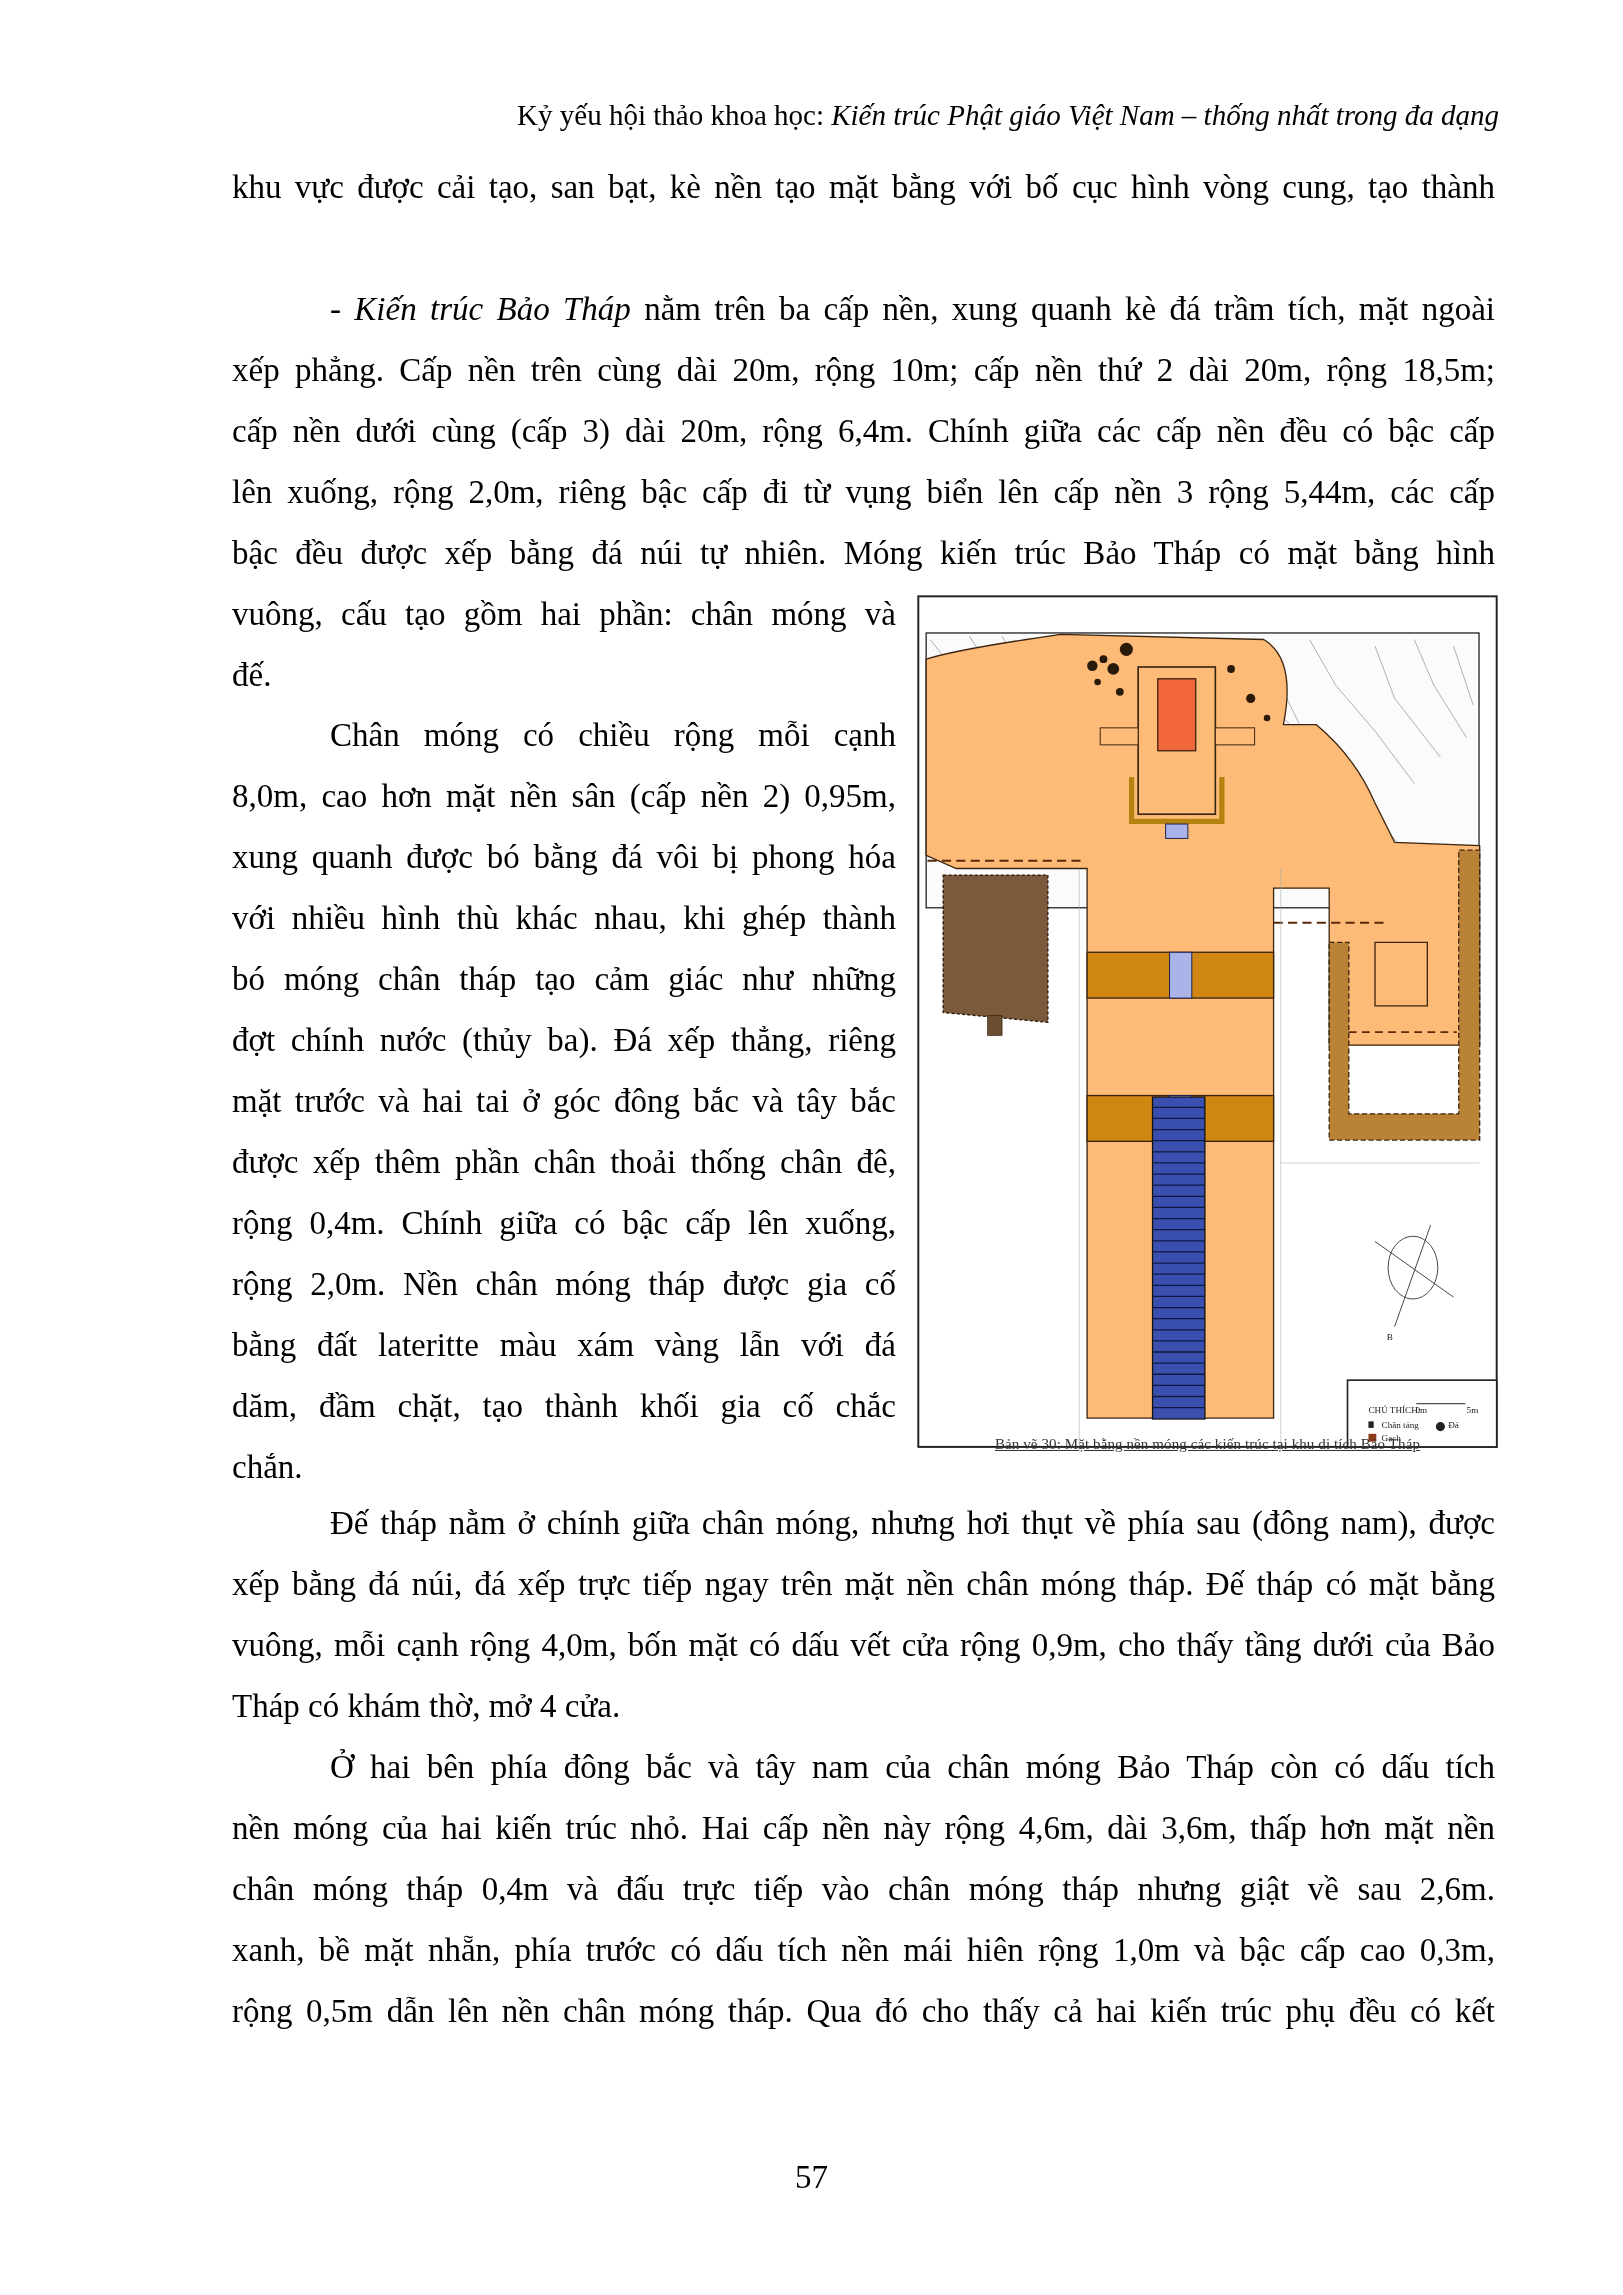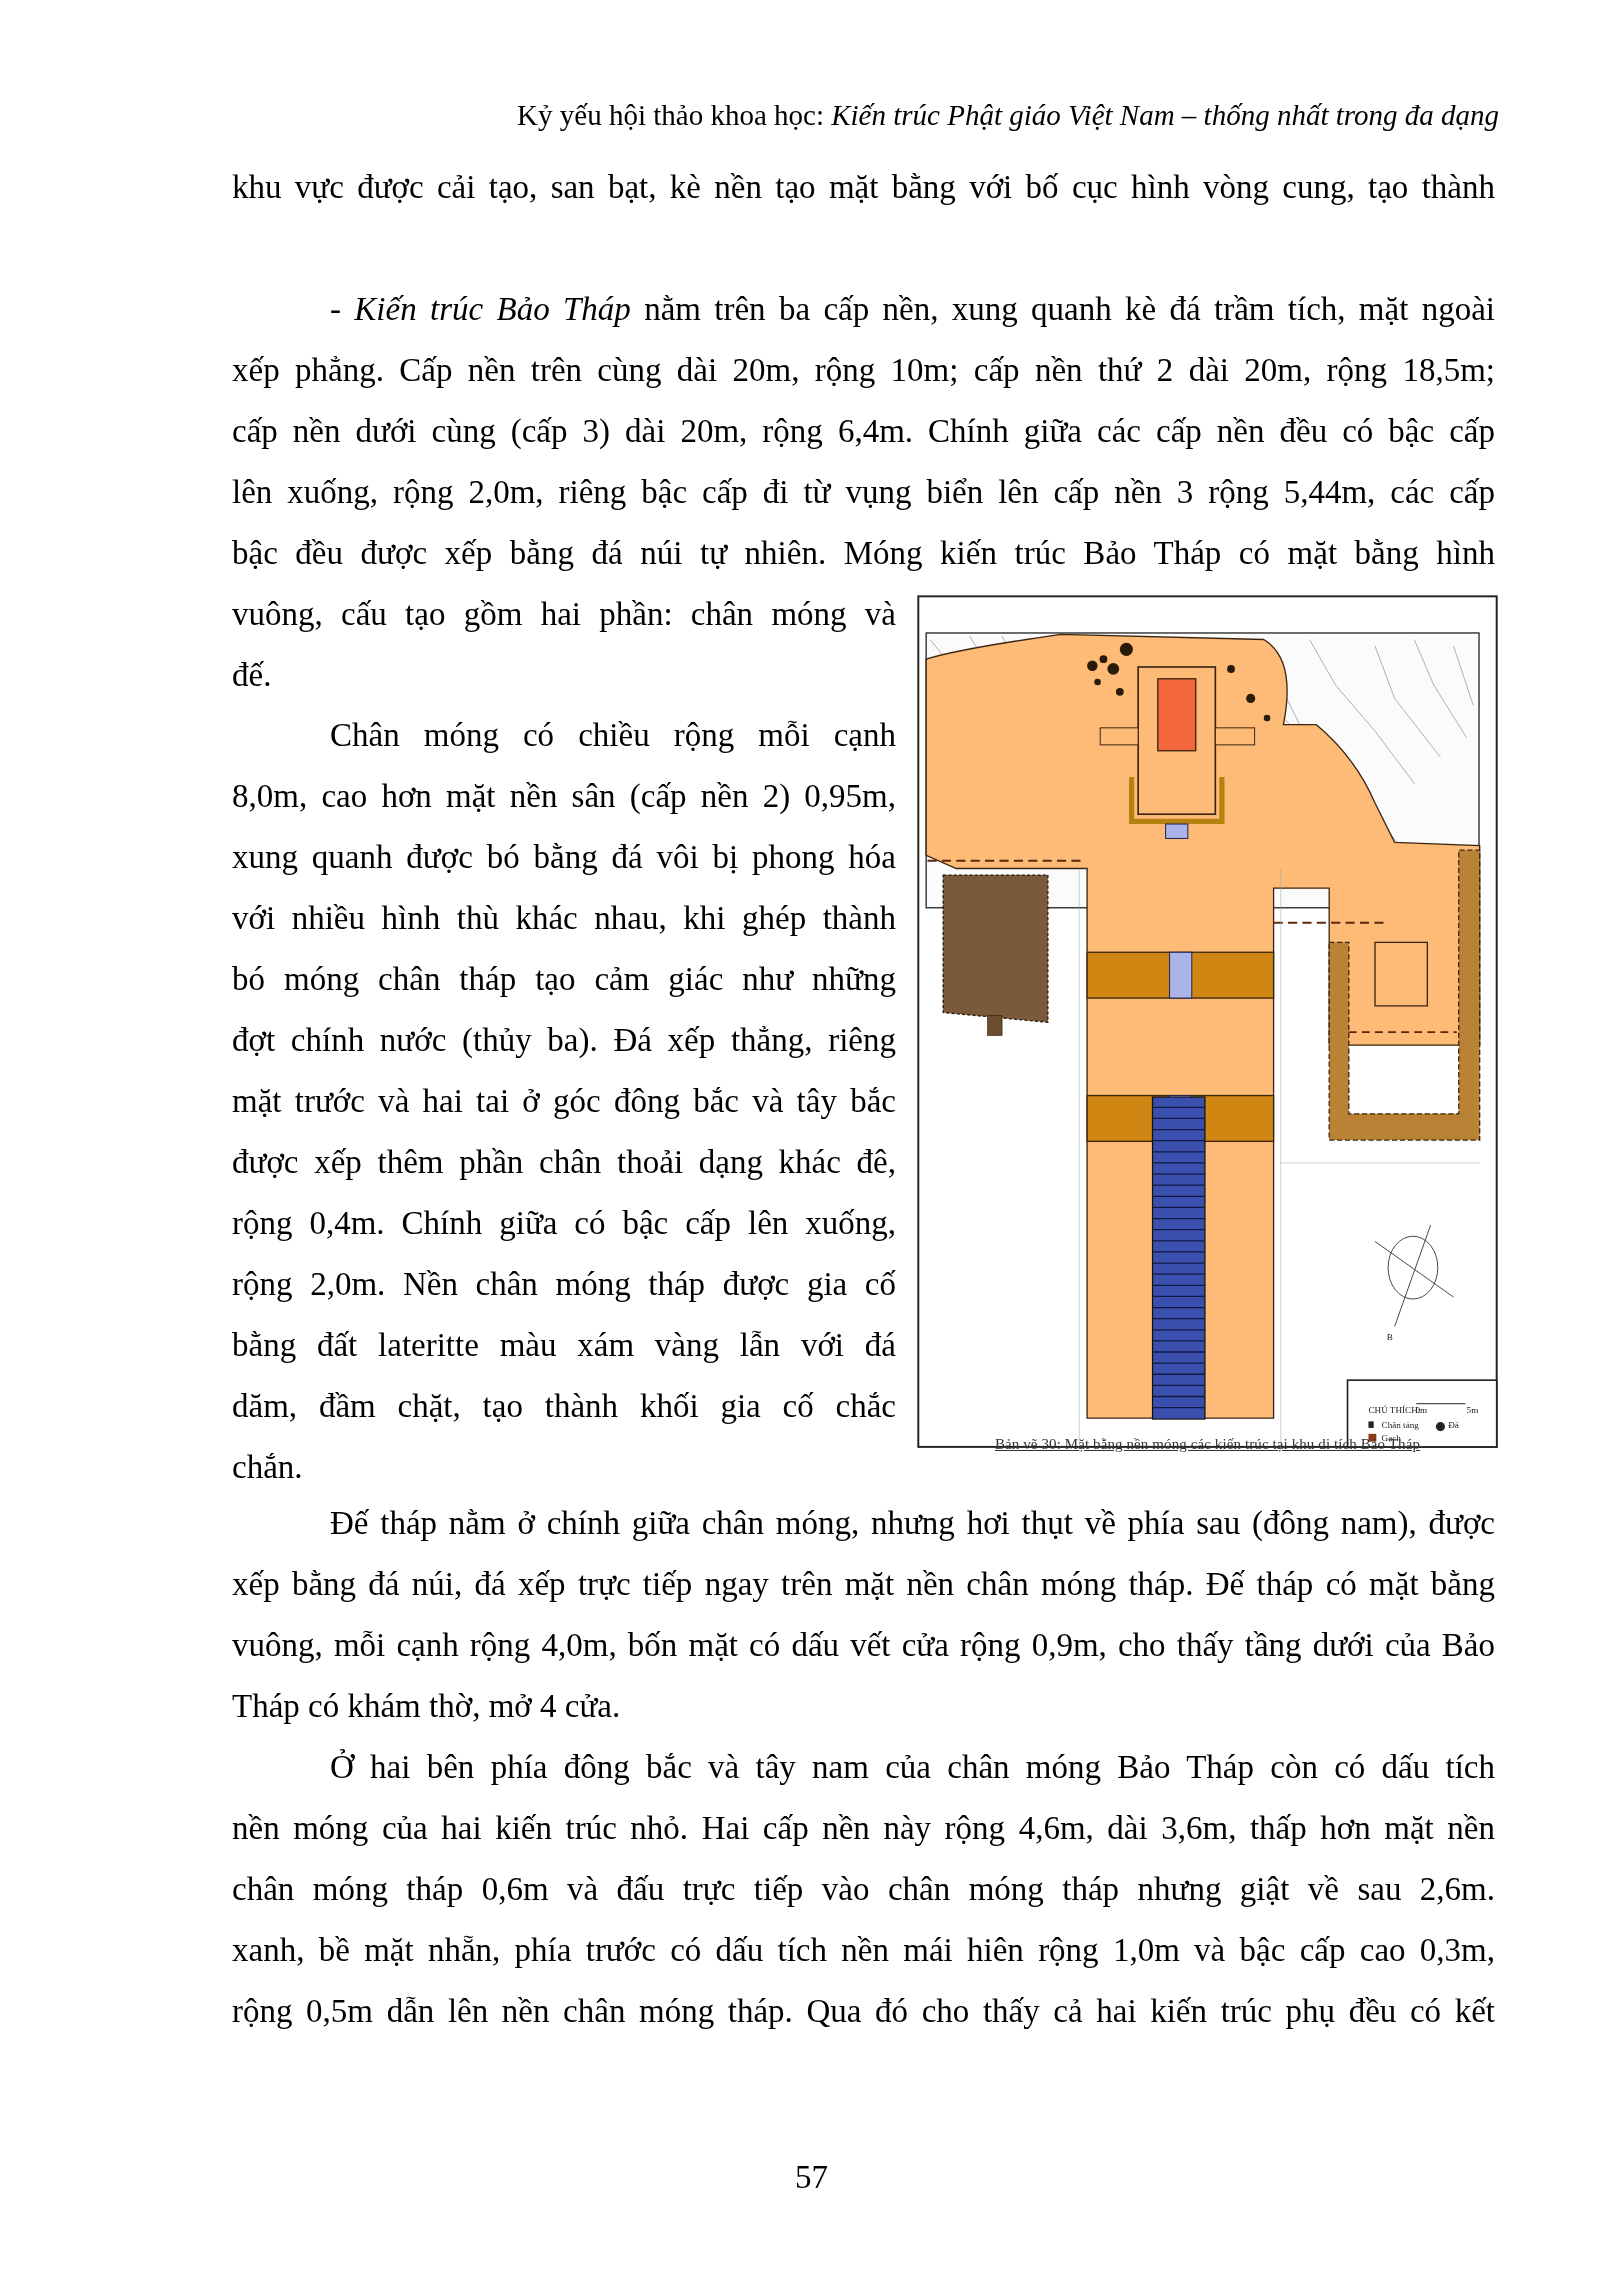--- a/index.html
+++ b/index.html
@@ -41,21 +41,21 @@
 </div>
 
 <div class="text" style="top:705px; width:664px;">
   <span class="line ind">Chân móng có chiều rộng mỗi cạnh</span>
   <span class="line">8,0m, cao hơn mặt nền sân (cấp nền 2) 0,95m,</span>
   <span class="line">xung quanh được bó bằng đá vôi bị phong hóa</span>
   <span class="line">với nhiều hình thù khác nhau, khi ghép thành</span>
   <span class="line">bó móng chân tháp tạo cảm giác như những</span>
   <span class="line">đợt chính nước (thủy ba). Đá xếp thẳng, riêng</span>
   <span class="line">mặt trước và hai tai ở góc đông bắc và tây bắc</span>
-  <span class="line">được xếp thêm phần chân thoải dạng khác đê,</span>
+  <span class="line">được xếp thêm phần chân thoải thống chân đê,</span>
   <span class="line">rộng 0,4m. Chính giữa có bậc cấp lên xuống,</span>
   <span class="line">rộng 2,0m. Nền chân móng tháp được gia cố</span>
   <span class="line">bằng đất lateritte màu xám vàng lẫn với đá</span>
   <span class="line">dăm, đầm chặt, tạo thành khối gia cố chắc</span>
   <span class="line last">chắn.</span>
 </div>
 
 <div class="figure">
   <svg width="581" height="864" viewBox="0 0 888 1320">
 
@@ -166,19 +166,19 @@
 <div class="text" style="top:1493px;">
   <span class="line ind">Đế tháp nằm ở chính giữa chân móng, nhưng hơi thụt về phía sau (đông nam), được</span>
   <span class="line">xếp bằng đá núi, đá xếp trực tiếp ngay trên mặt nền chân móng tháp. Đế tháp có mặt bằng</span>
   <span class="line">vuông, mỗi cạnh rộng 4,0m, bốn mặt có dấu vết cửa rộng 0,9m, cho thấy tầng dưới của Bảo</span>
   <span class="line last">Tháp có khám thờ, mở 4 cửa.</span>
 </div>
 
 <div class="text" style="top:1737px;">
   <span class="line ind">Ở hai bên phía đông bắc và tây nam của chân móng Bảo Tháp còn có dấu tích</span>
   <span class="line">nền móng của hai kiến trúc nhỏ. Hai cấp nền này rộng 4,6m, dài 3,6m, thấp hơn mặt nền</span>
-  <span class="line">chân móng tháp 0,6m và đấu trực tiếp vào chân móng tháp nhưng giật về sau 2,6m.</span>
+  <span class="line">chân móng tháp 0,4m và đấu trực tiếp vào chân móng tháp nhưng giật về sau 2,6m.</span>
   <span class="line">xanh, bề mặt nhẵn, phía trước có dấu tích nền mái hiên rộng 1,0m và bậc cấp cao 0,3m,</span>
   <span class="line">rộng 0,5m dẫn lên nền chân móng tháp. Qua đó cho thấy cả hai kiến trúc phụ đều có kết</span>
 </div>
 
 <div class="page-no">57</div>
 
 
 </body></html>

